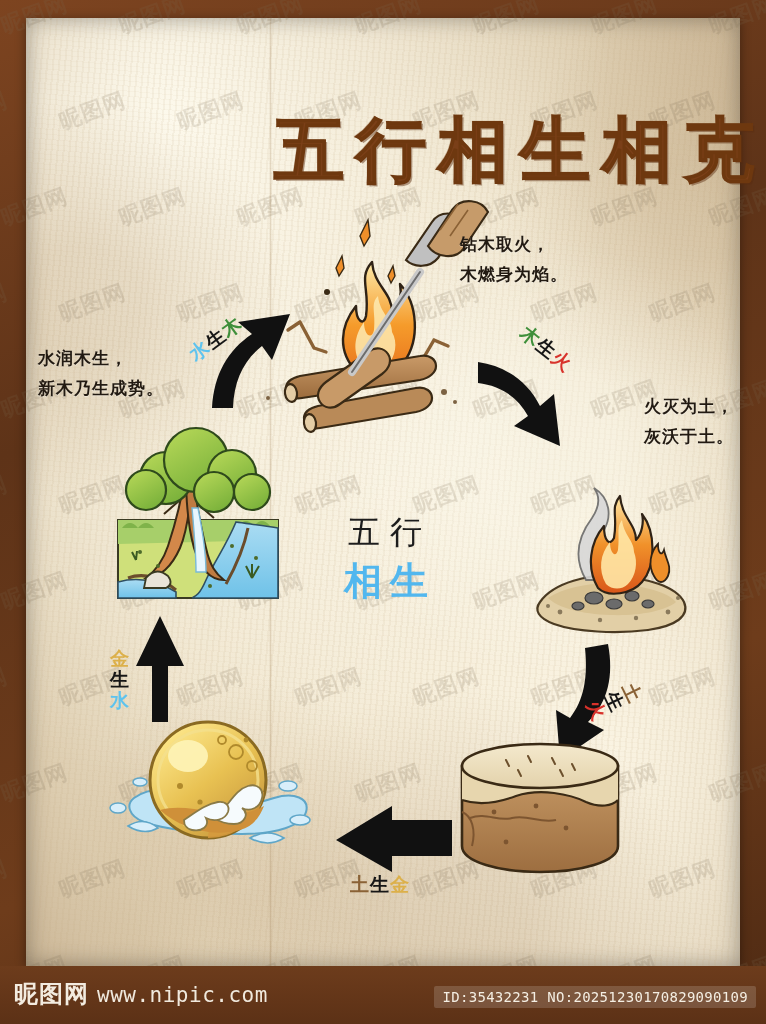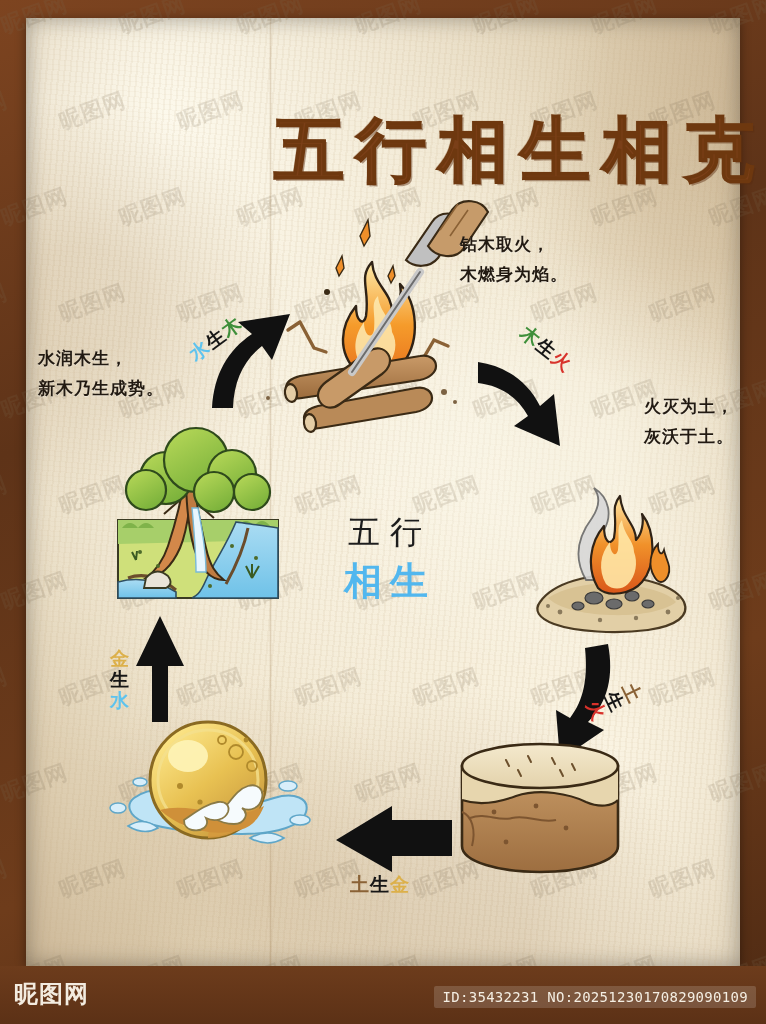--- a/index.html
+++ b/index.html
@@ -519,17 +519,18 @@
 
   <div class="rel" id="rel-metal-water">
     <span class="c-metal">金</span>
     <span class="c-black">生</span>
     <span class="c-water">水</span>
   </div>
 
   <div id="bottombar">
     <div id="brand">
       <span class="cn">昵图网</span>
+      <span class="url">www.nipic.com</span>
     </div>
     <div id="idtag">ID:35432231 NO:20251230170829090109</div>
   </div>
 
 </div>
 
 </body></html>

